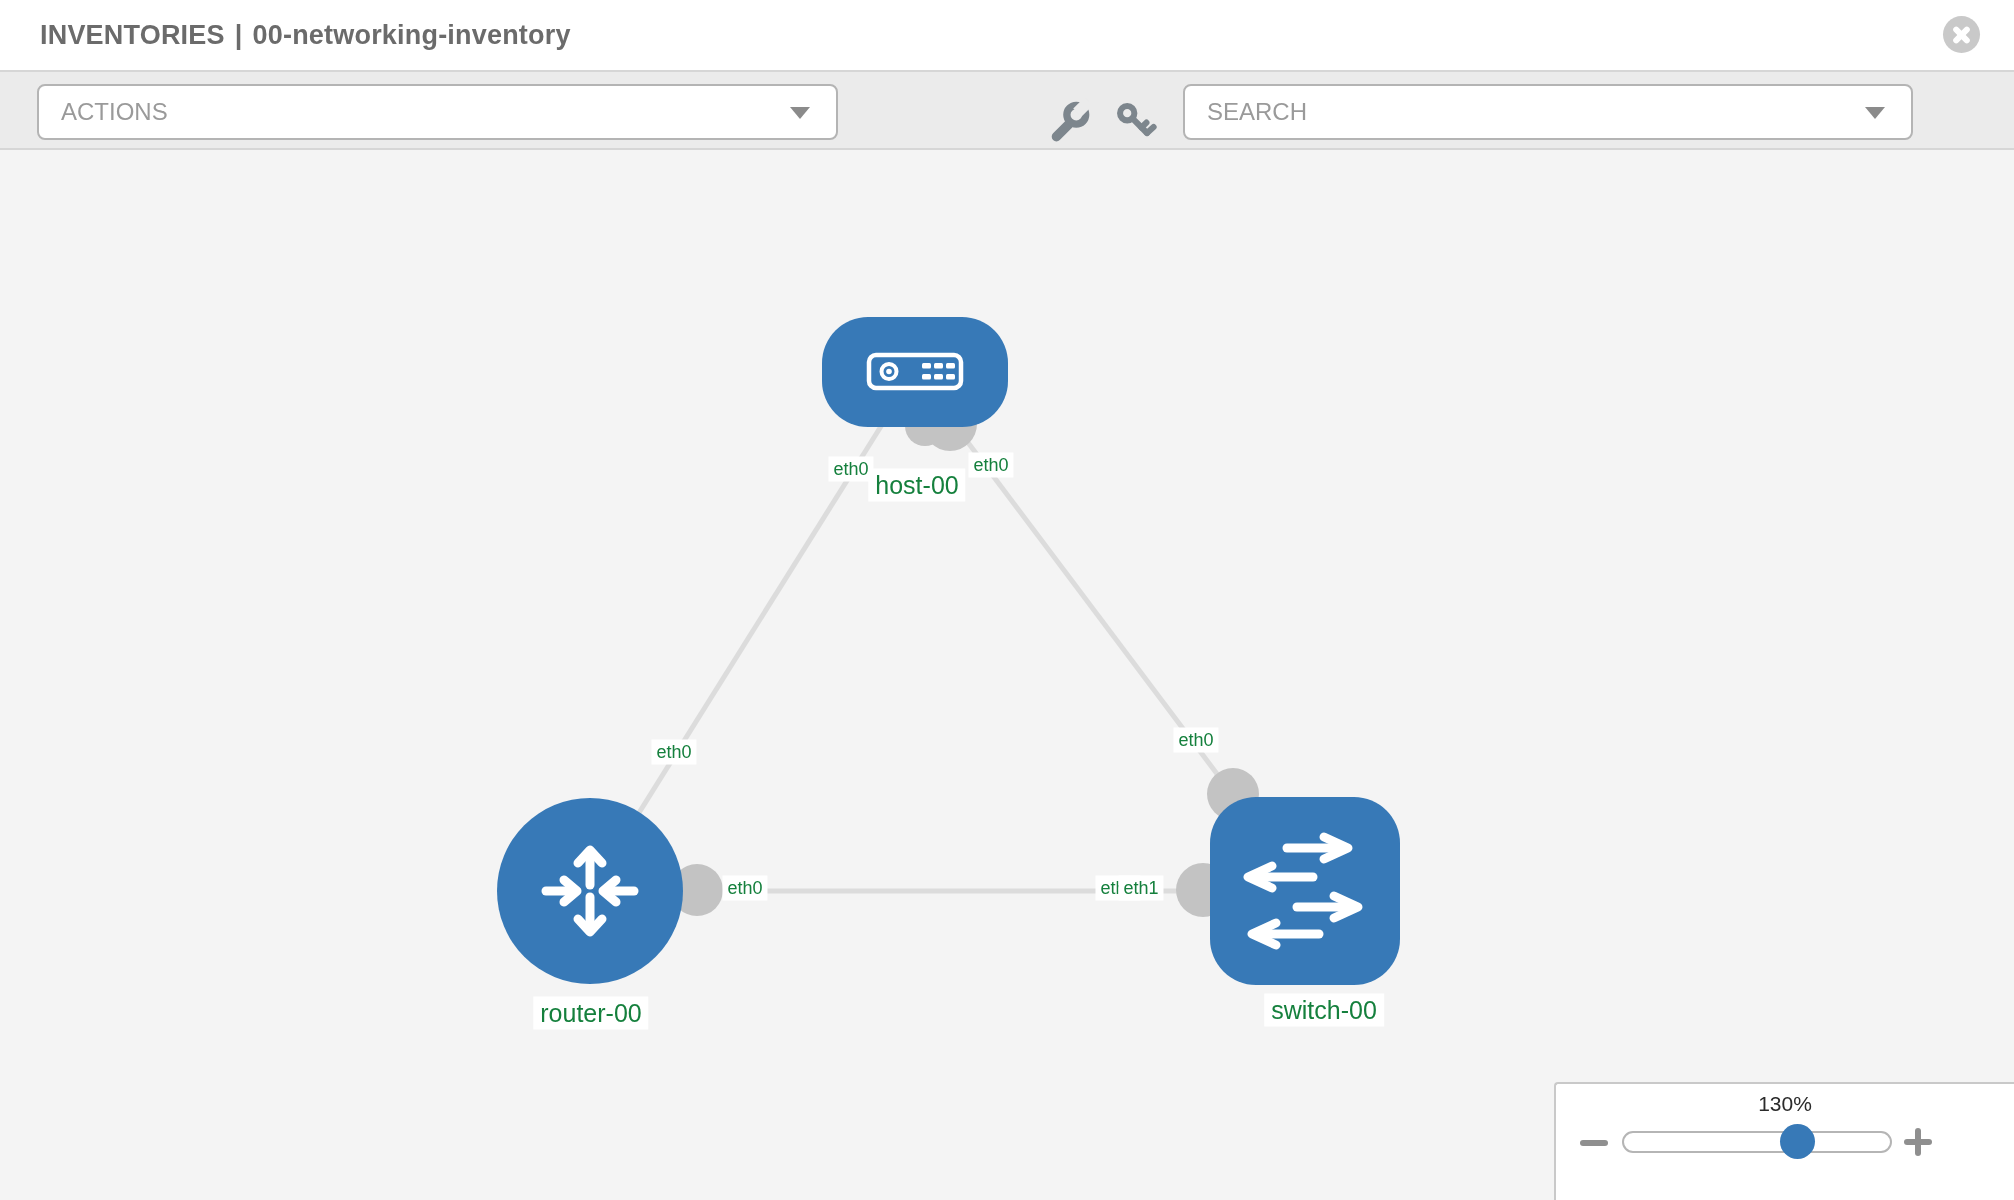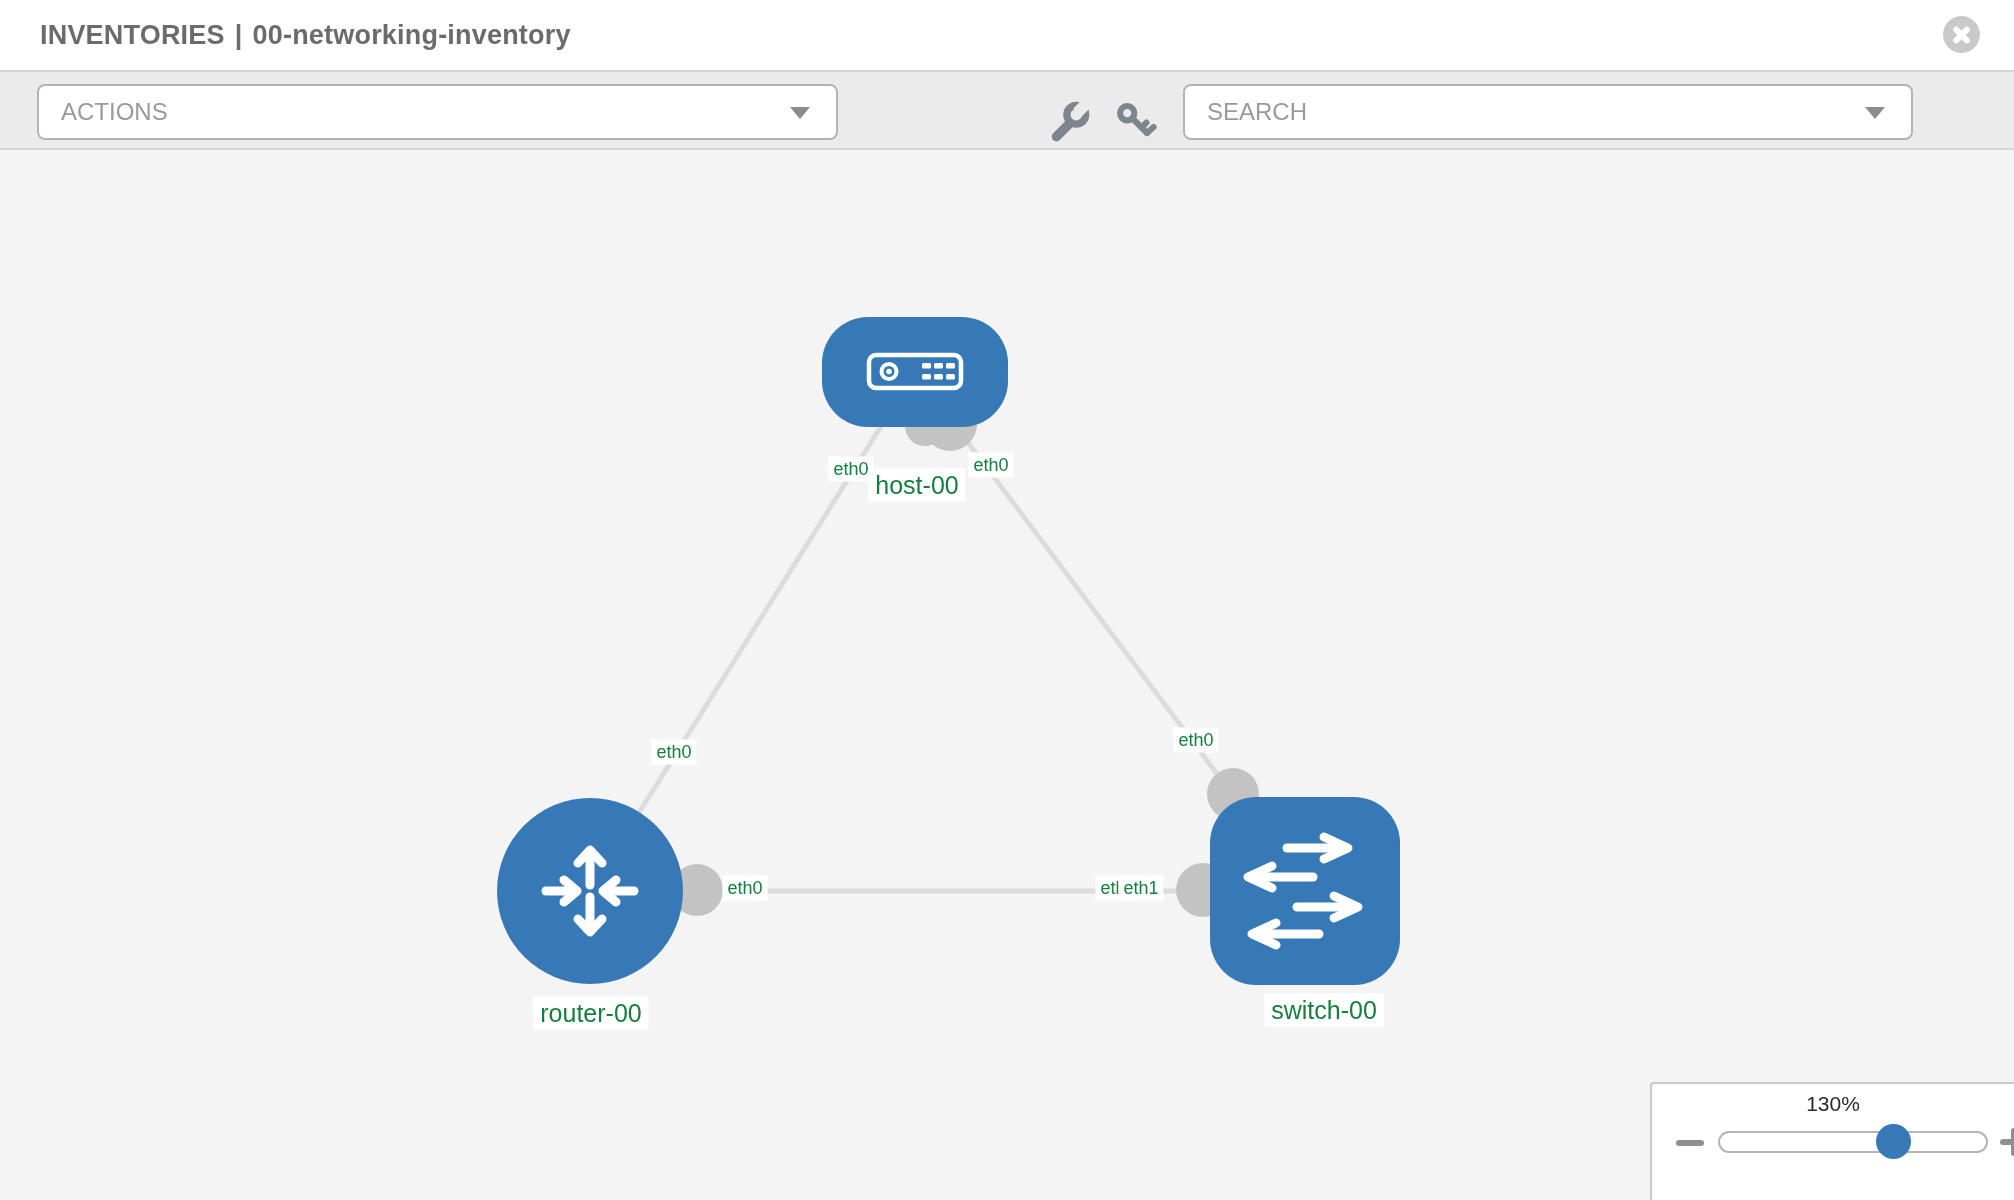--- a/index.html
+++ b/index.html
@@ -58,21 +58,21 @@
   .topo-svg{position:absolute;top:0;left:0;}
   .nlabel{
     position:absolute;transform:translate(-50%,-50%);
     background:#ffffff;color:#15803d;white-space:nowrap;z-index:3;
   }
   .node-label{font-size:25px;padding:2px 7px;}
   .if-label{font-size:18px;padding:2px 5px;}
   .if-label.under{z-index:2;}
   
   .zoom-panel{
-    position:absolute;right:0;bottom:0;width:364px;height:118px;box-sizing:border-box;
+    position:absolute;right:0;bottom:0;width:460px;height:118px;box-sizing:border-box;
     background:#ffffff;border-left:2px solid #c9c9c9;border-top:2px solid #c9c9c9;
     border-top-left-radius:4px;z-index:5;margin-left:20px;
   }
   .zoom-level{
     position:absolute;top:8px;left:0;width:100%;text-align:center;
     font-size:21px;color:#2b2b2b;
   }
   .zoom-minus,.zoom-plus{position:absolute;cursor:pointer;background:none;border:none;padding:0;}
   .zoom-minus{left:24px;top:52px;width:28px;height:14px;}
   .zoom-minus .bar{position:absolute;left:0;top:4px;width:28px;height:6px;border-radius:3px;background:#8f8f8f;}

